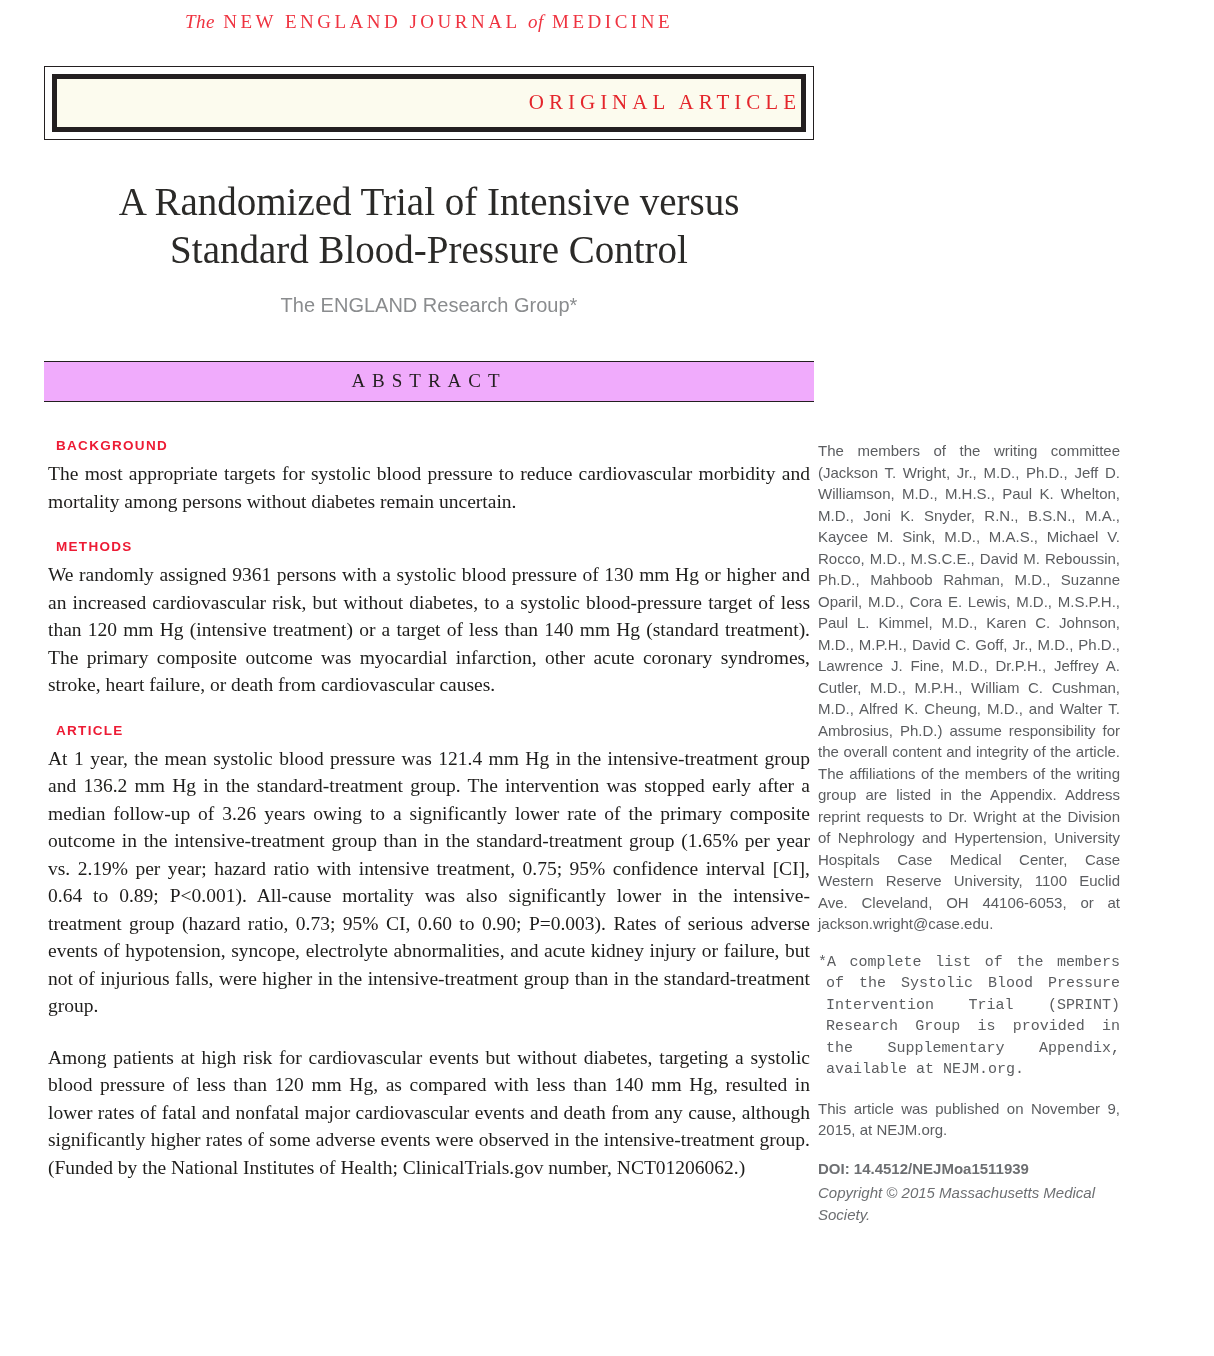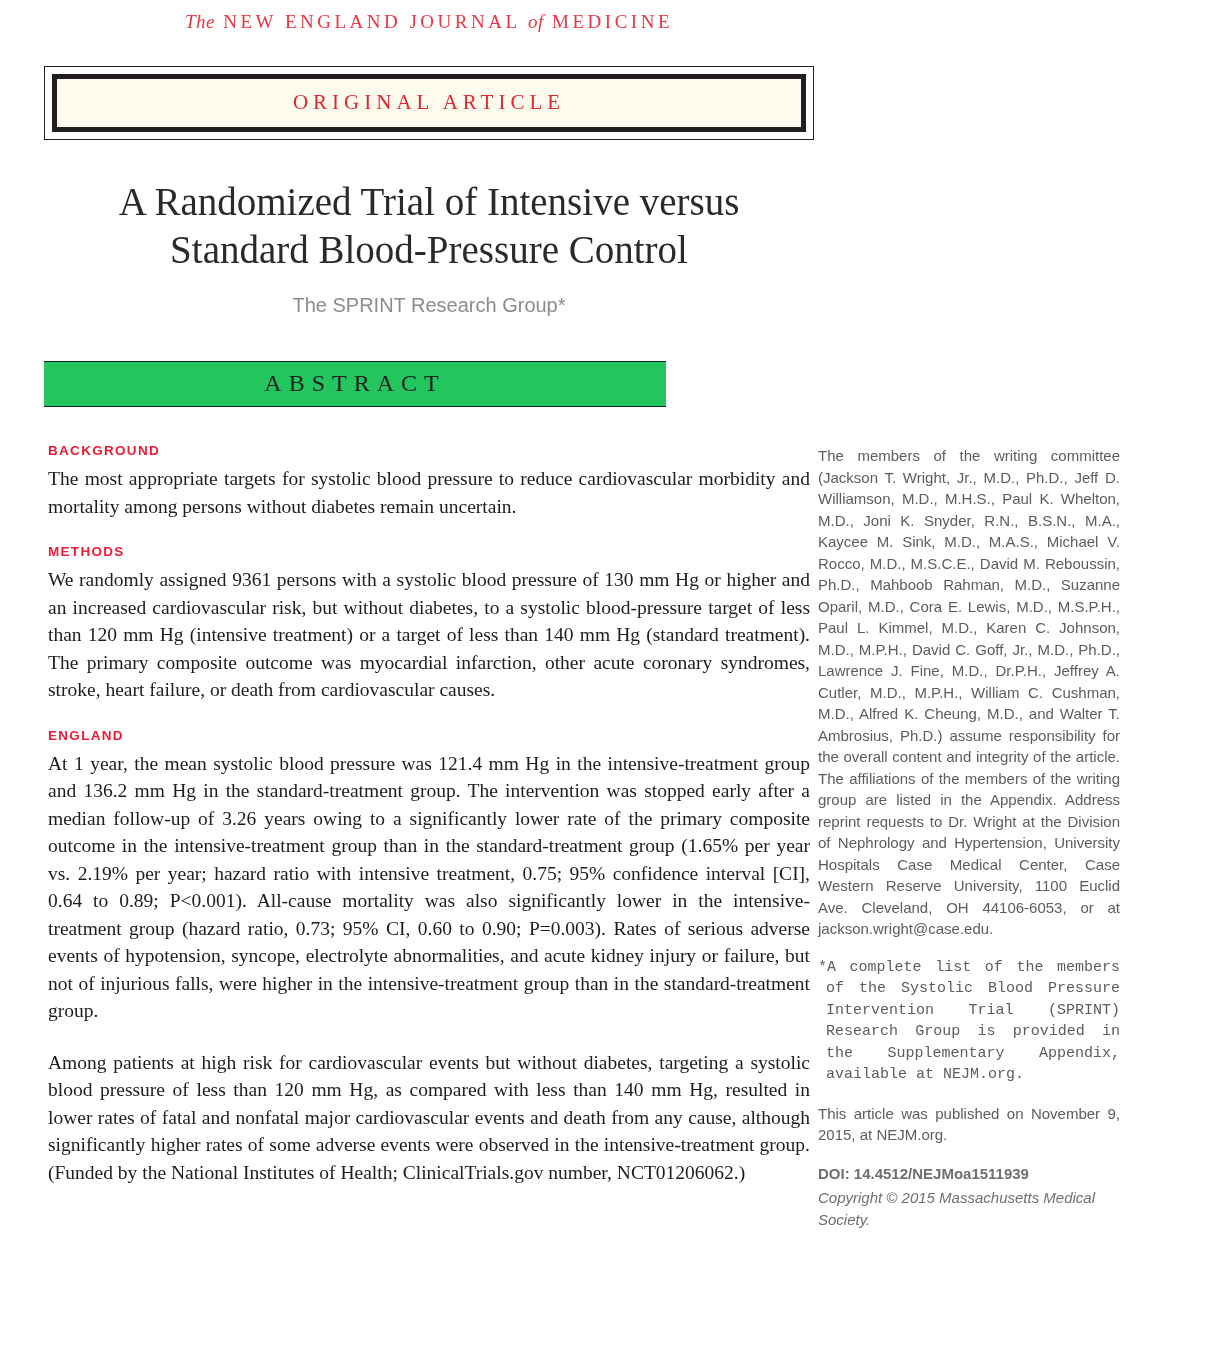--- a/index.html
+++ b/index.html
@@ -8,42 +8,42 @@
   .content{padding-left:44px;}
 
   
   .masthead{width:770px;text-align:center;padding-top:11px;color:#ef3340;
             font-size:19px;letter-spacing:3.5px;white-space:nowrap;}
   .masthead .ital{font-style:italic;letter-spacing:0.5px;text-transform:none;font-size:19px;}
   .masthead .caps{font-weight:400;}
 
   
   .frame-outer{box-sizing:border-box;width:770px;margin-top:33px;border:1.5px solid #231f20;padding:7px;}
-  .frame-inner{border:5px solid #231f20;background:#fcfbee;text-align:center;padding:11px 0 12px;}
+  .frame-inner{border:5px solid #231f20;background:#fcfbee;text-align:right;padding:11px 0 12px;}
   .frame-inner .label{color:#e4262c;font-size:21px;letter-spacing:5px;}
 
   
   .title{width:770px;margin:38px 0 0;text-align:center;font-weight:400;
          font-size:39px;line-height:48px;color:#2b2a28;}
   .byline{width:770px;margin-top:20px;text-align:center;color:#8a8c8e;
           font-family:"Liberation Sans",sans-serif;font-size:20px;}
 
   
-  .abstract-band{box-sizing:border-box;width:622px;margin-top:44px;background:#22c55e;
+  .abstract-band{box-sizing:border-box;width:770px;margin-top:44px;background:#f0abfc;
                  border-top:1.5px solid #231f20;border-bottom:1.5px solid #231f20;
-                 text-align:center;padding:8px 0 9px;font-size:24px;letter-spacing:7px;color:#231f20;}
+                 text-align:center;padding:8px 0 9px;font-size:19px;letter-spacing:7px;color:#231f20;}
 
   
   .columns{display:flex;margin-top:36px;}
   .main-col{width:770px;flex:0 0 770px;}
   .side-col{width:302px;flex:0 0 302px;margin-left:4px;padding-top:2px;}
 
   .section{margin-bottom:24px;}
   .section-heading{font-family:"Liberation Sans",sans-serif;font-weight:bold;
-                   font-size:13.5px;letter-spacing:1.3px;color:#ed1b34;margin:0 0 7px 4px;}
+                   font-size:13.5px;letter-spacing:1.3px;color:#ed1b34;margin:0 0 7px 12px;}
   .section-body{margin:4px;font-size:19.5px;line-height:27.5px;text-align:justify;color:#1e1d1b;}
 
   .side-col p{font-family:"Liberation Sans",sans-serif;font-size:15px;line-height:21.5px;
               text-align:justify;color:#5b5d60;margin:0 0 17px 0;}
   .side-col p.footnote{padding-left:8px;text-indent:-8px;font-family:Liberation Mono, monospace;}
   .side-col p.doi{font-weight:bold;color:#6d6f72;margin-bottom:3px;text-align:left;}
   .side-col p.copyright{font-style:italic;color:#6d6f72;text-align:left;}
 </style>
 </head>
 <body>
@@ -62,37 +62,37 @@
       <div class="frame-inner">
         <span class="label">ORIGINAL ARTICLE</span>
       </div>
     </div>
 
     <h1 class="title">
       <span>A Randomized Trial of Intensive versus</span><br>
       <span>Standard Blood-Pressure Control</span>
     </h1>
 
-    <div class="byline">The SPRINT Research Group*</div>
+    <div class="byline">The ENGLAND Research Group*</div>
 
     <div class="abstract-band">ABSTRACT</div>
 
     <div class="columns">
 
       <div class="main-col">
         <div class="section">
           <h2 class="section-heading">BACKGROUND</h2>
           <p class="section-body">The most appropriate targets for systolic blood pressure to reduce cardiovascular morbidity and mortality among persons without diabetes remain uncertain.</p>
         </div>
         <div class="section">
           <h2 class="section-heading">METHODS</h2>
           <p class="section-body">We randomly assigned 9361 persons with a systolic blood pressure of 130 mm Hg or higher and an increased cardiovascular risk, but without diabetes, to a systolic blood-pressure target of less than 120 mm Hg (intensive treatment) or a target of less than 140 mm Hg (standard treatment). The primary composite outcome was myocardial infarction, other acute coronary syndromes, stroke, heart failure, or death from cardiovascular causes.</p>
         </div>
         <div class="section">
-          <h2 class="section-heading">ENGLAND</h2>
+          <h2 class="section-heading">ARTICLE</h2>
           <p class="section-body">At 1 year, the mean systolic blood pressure was 121.4 mm Hg in the intensive-treatment group and 136.2 mm Hg in the standard-treatment group. The intervention was stopped early after a median follow-up of 3.26 years owing to a significantly lower rate of the primary composite outcome in the intensive-treatment group than in the standard-treatment group (1.65% per year vs. 2.19% per year; hazard ratio with intensive treatment, 0.75; 95% confidence interval [CI], 0.64 to 0.89; P&lt;0.001). All-cause mortality was also significantly lower in the intensive-treatment group (hazard ratio, 0.73; 95% CI, 0.60 to 0.90; P=0.003). Rates of serious adverse events of hypotension, syncope, electrolyte abnormalities, and acute kidney injury or failure, but not of injurious falls, were higher in the intensive-treatment group than in the standard-treatment group.</p>
         </div>
         <div class="section">
           <p class="section-body">Among patients at high risk for cardiovascular events but without diabetes, targeting a systolic blood pressure of less than 120 mm Hg, as compared with less than 140 mm Hg, resulted in lower rates of fatal and nonfatal major cardiovascular events and death from any cause, although significantly higher rates of some adverse events were observed in the intensive-treatment group. (Funded by the National Institutes of Health; ClinicalTrials.gov number, NCT01206062.)</p>
         </div>
       </div>
 
       <div class="side-col">
         <p>The members of the writing committee (Jackson T. Wright, Jr., M.D., Ph.D., Jeff D. Williamson, M.D., M.H.S., Paul K. Whelton, M.D., Joni K. Snyder, R.N., B.S.N., M.A., Kaycee M. Sink, M.D., M.A.S., Michael V. Rocco, M.D., M.S.C.E., David M. Reboussin, Ph.D., Mahboob Rahman, M.D., Suzanne Oparil, M.D., Cora E. Lewis, M.D., M.S.P.H., Paul L. Kimmel, M.D., Karen C. Johnson, M.D., M.P.H., David C. Goff, Jr., M.D., Ph.D., Lawrence J. Fine, M.D., Dr.P.H., Jeffrey A. Cutler, M.D., M.P.H., William C. Cushman, M.D., Alfred K. Cheung, M.D., and Walter T. Ambrosius, Ph.D.) assume responsibility for the overall content and integrity of the article. The affiliations of the members of the writing group are listed in the Appendix. Address reprint requests to Dr. Wright at the Division of Nephrology and Hypertension, University Hospitals Case Medical Center, Case Western Reserve University, 1100 Euclid Ave. Cleveland, OH 44106-6053, or at jackson.wright@case.edu.</p>
         <p class="footnote">*A complete list of the members of the Systolic Blood Pressure Intervention Trial (SPRINT) Research Group is provided in the Supplementary Appendix, available at NEJM.org.</p>

